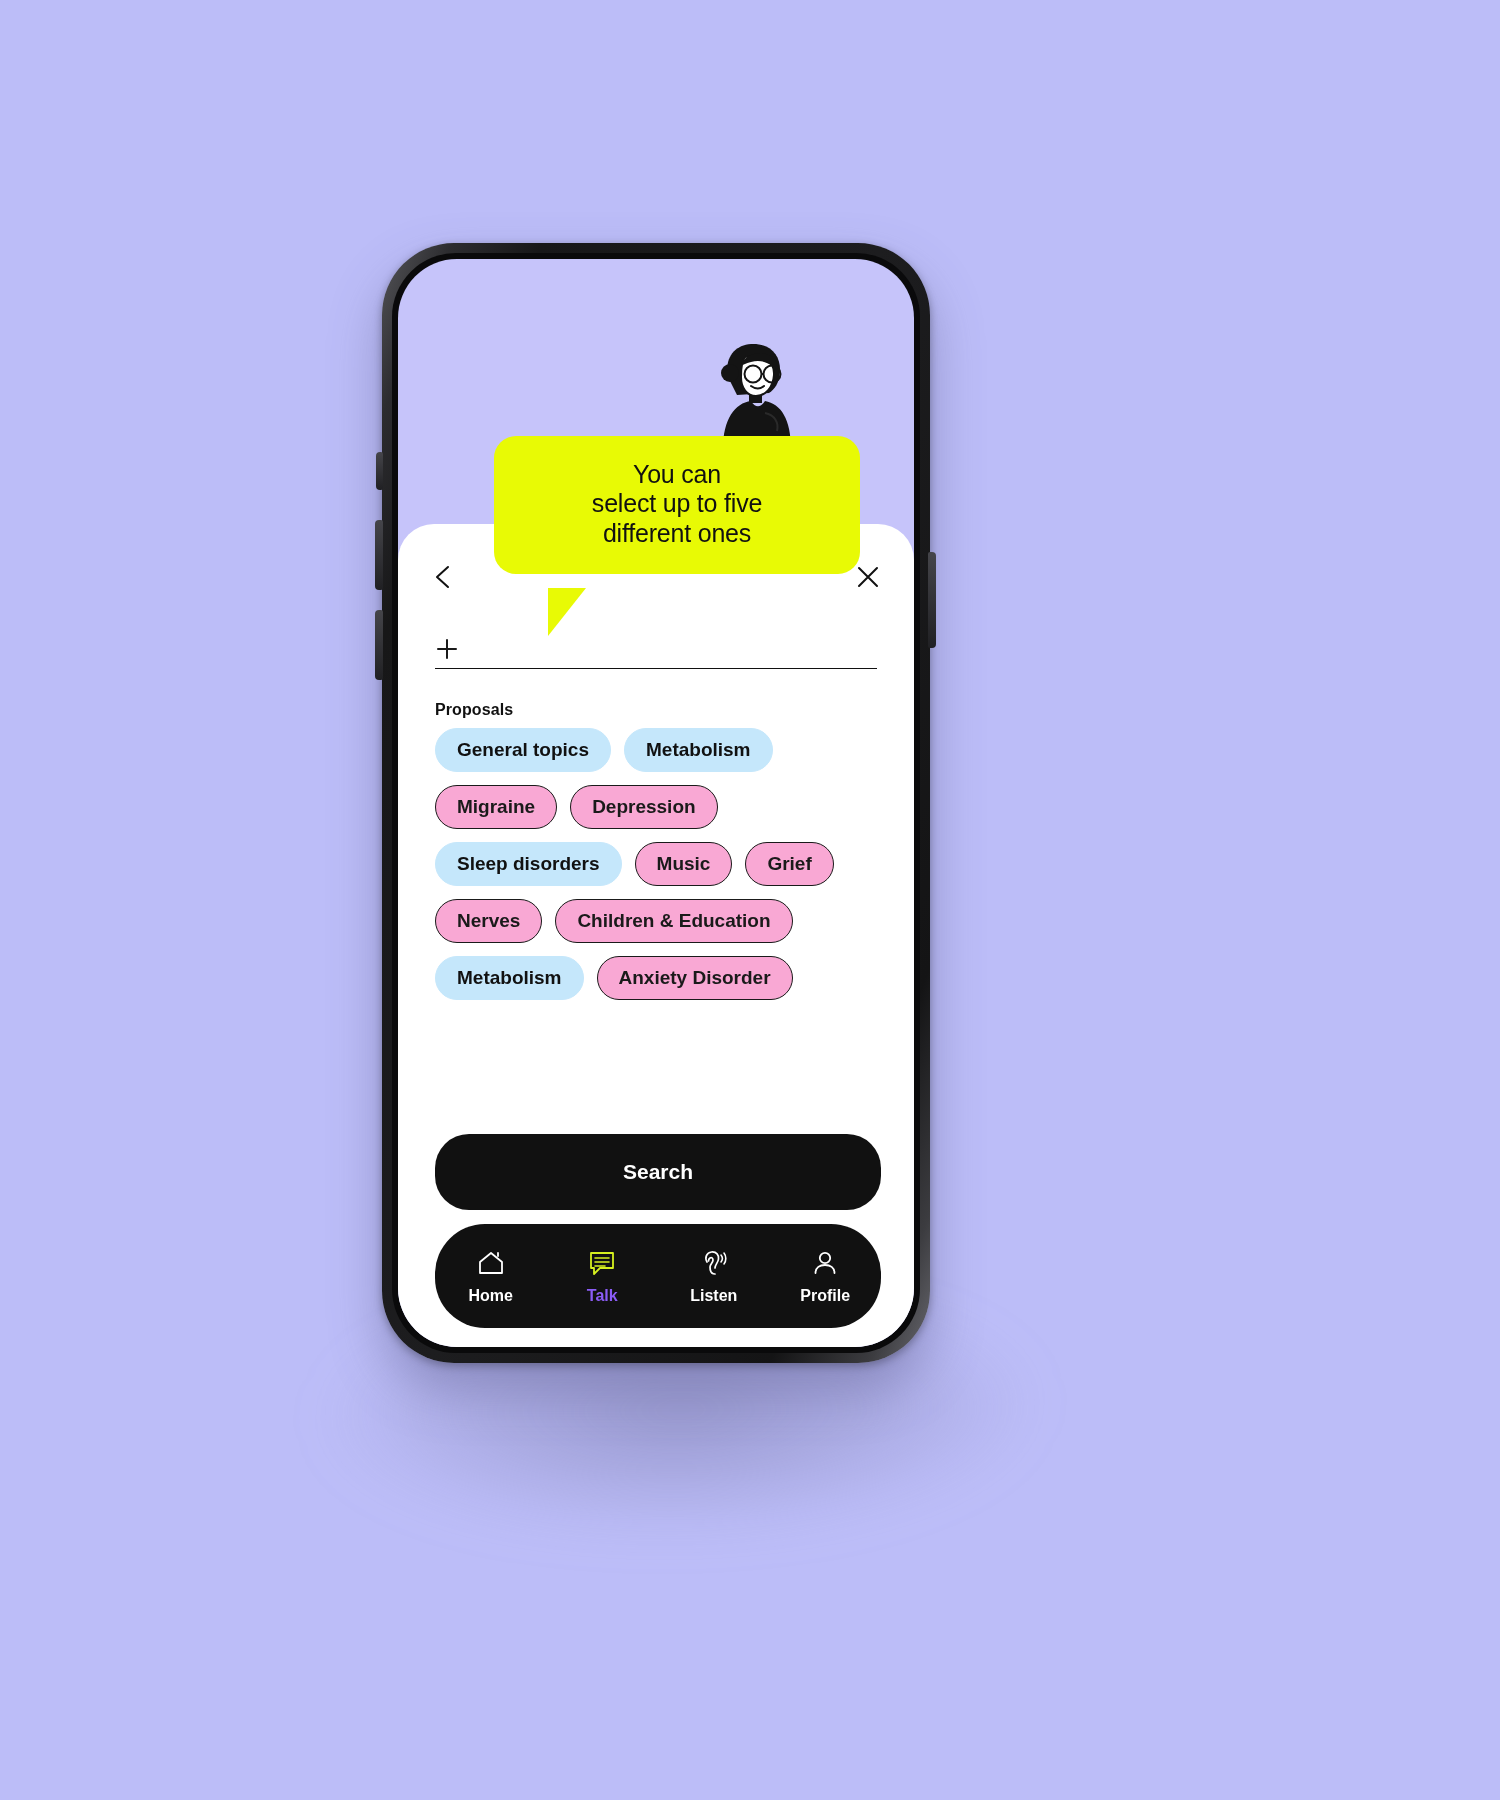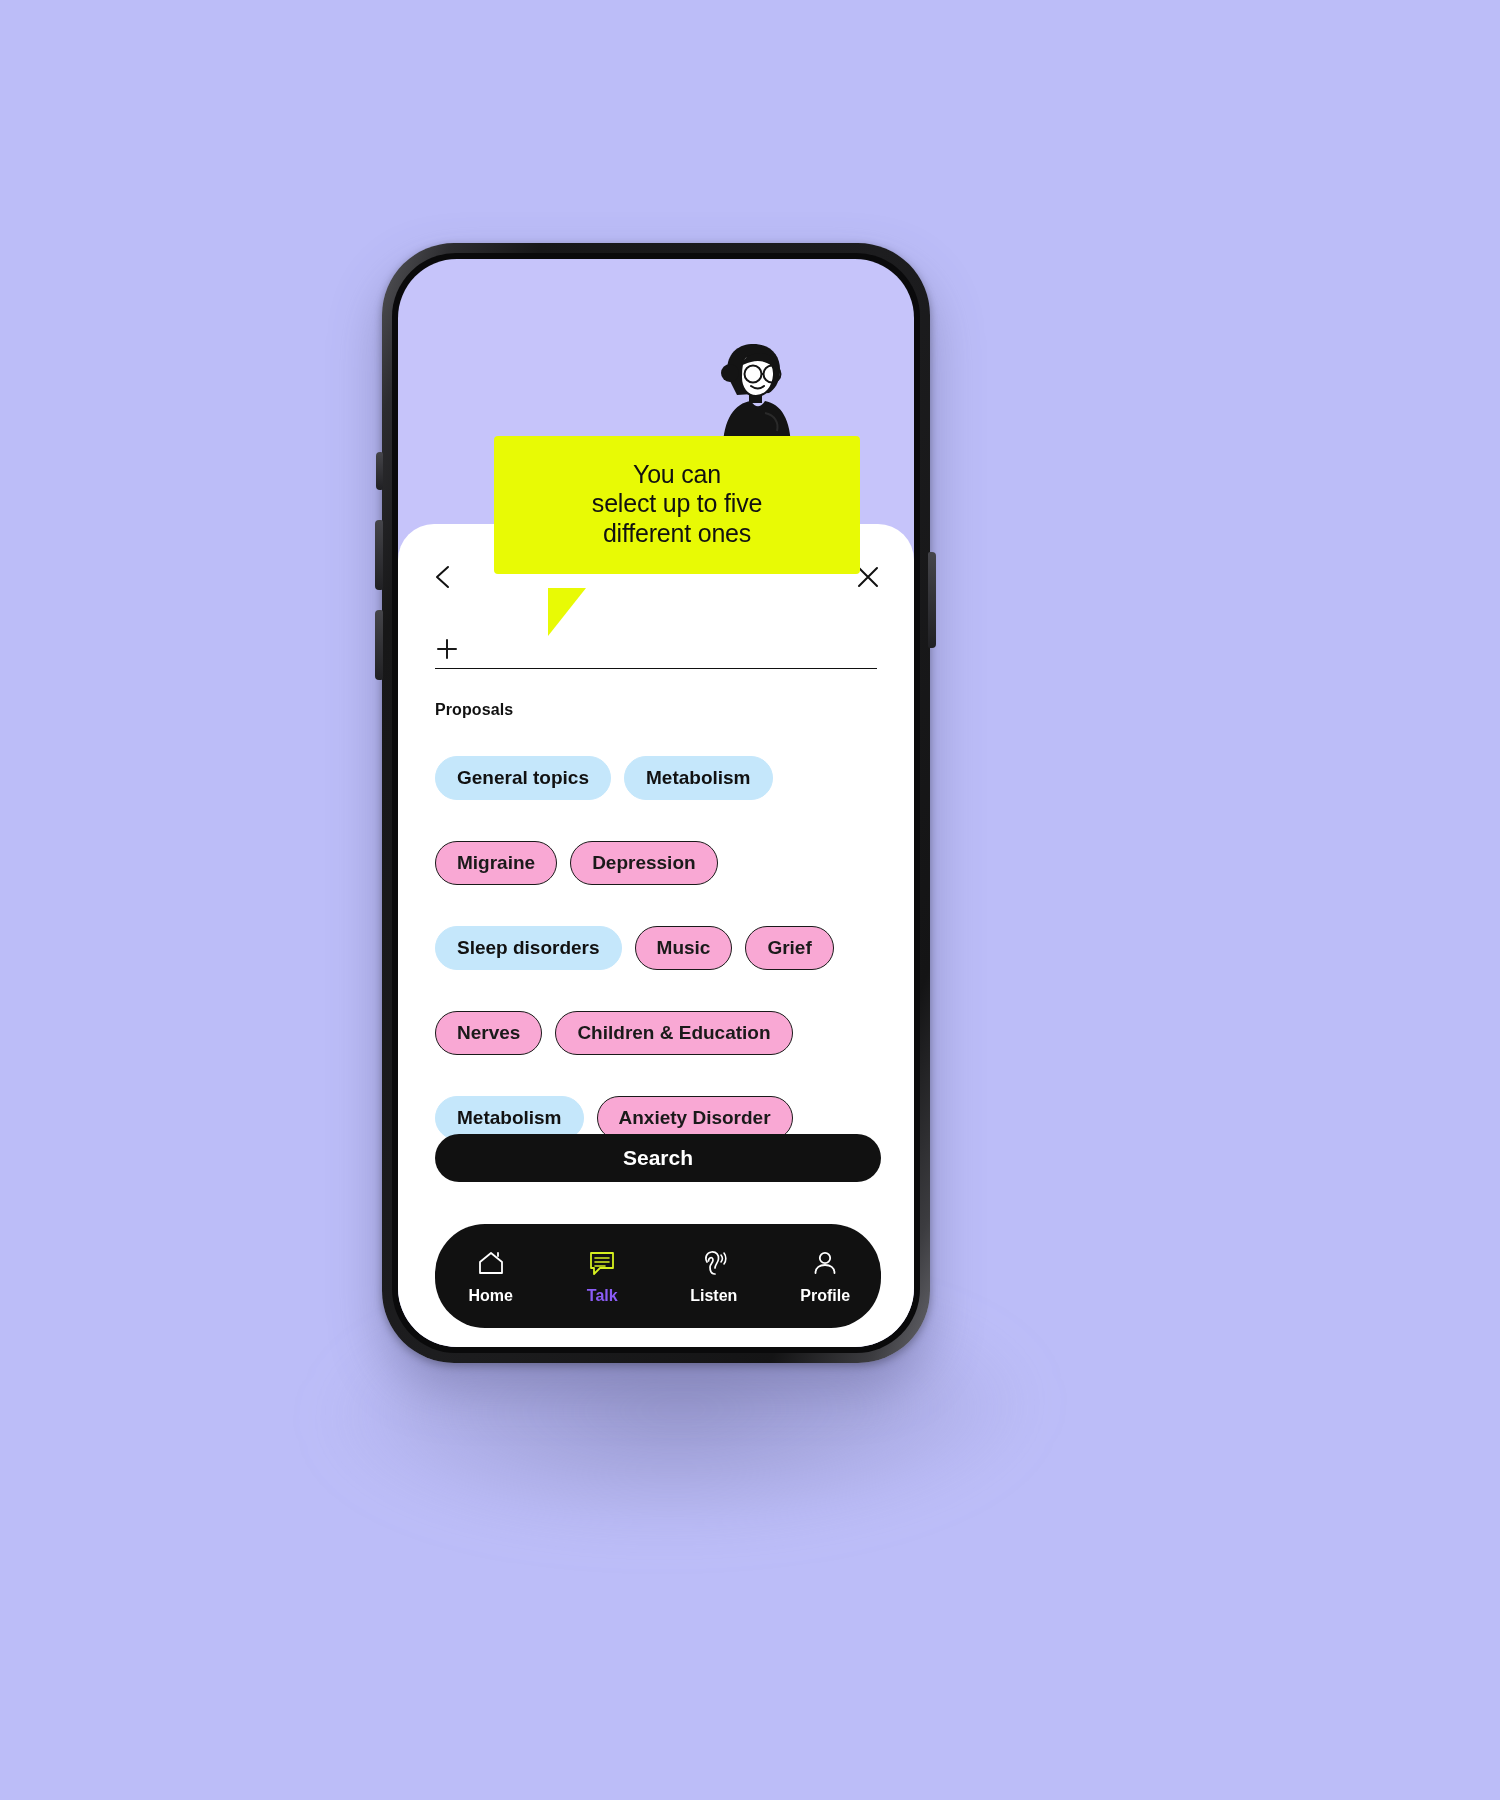--- a/index.html
+++ b/index.html
@@ -46,21 +46,21 @@
   #status-bar{position:absolute;left:398px;top:259px;width:516px;height:72px;}
   #status-time{
     position:absolute;left:60px;top:22px;font-size:27px;font-weight:700;color:#111;
     letter-spacing:.3px;
   }
   
   #character{position:absolute;left:305px;top:80px;width:100px;height:110px;}
   
   #speech-bubble{
     position:absolute;left:96px;top:177px;width:330px;
-    background:#E8FA05;border-radius:4px;padding:24px 18px 26px;
+    background:#E8FA05;border-radius:22px;padding:24px 18px 26px;
     text-align:center;z-index:8;
   }
   #speech-bubble p{margin:0;font-size:25px;line-height:1.17;color:#111;font-weight:400;letter-spacing:-.2px;}
   #bubble-tail{
     position:absolute;left:150px;top:329px;width:0;height:0;z-index:8;
     border-left:0 solid transparent;border-right:38px solid transparent;border-top:48px solid #E8FA05;
   }
   
   #sheet{
     position:absolute;left:0;top:265px;width:516px;height:823px;
@@ -92,27 +92,27 @@
   
   #proposals-label{
     position:absolute;left:37px;top:177px;font-size:16px;font-weight:700;color:#111;letter-spacing:.1px;
   }
   #chips{
     position:absolute;left:37px;top:204px;width:446px;
     display:flex;flex-wrap:wrap;gap:13px 13px;align-content:flex-start;
   }
   .chip{
     height:44px;border-radius:24px;display:flex;align-items:center;justify-content:center;
-    padding:0 21px;font-size:19px;white-space:nowrap;cursor:pointer;box-sizing:border-box;margin-top:28px;
+    padding:0 21px;font-size:19px;white-space:nowrap;cursor:pointer;box-sizing:border-box;
   }
   .chip.off{background:#f9a8d4;border:1.3px solid #1a1a1a;color:#1a1a1a;font-weight:700;}
   .chip.on{background:#C5E7FB;border:1.3px solid #C5E7FB;color:#111;font-weight:700;}
   
   #search-cta{
-    position:absolute;left:37px;top:610px;width:446px;height:48px;border-radius:34px;
+    position:absolute;left:37px;top:610px;width:446px;height:76px;border-radius:34px;
     background:#111;color:#fff;font-size:21px;font-weight:700;
     display:flex;align-items:center;justify-content:center;cursor:pointer;
   }
   
   #bottom-nav{
     position:absolute;left:37px;top:700px;width:446px;height:104px;border-radius:50px;
     background:#111;display:flex;align-items:center;justify-content:space-around;
   }
   .nav-item{display:flex;flex-direction:column;align-items:center;gap:9px;cursor:pointer;width:100px;}
   .nav-item .nav-label{font-size:16px;font-weight:700;color:#fff;}

